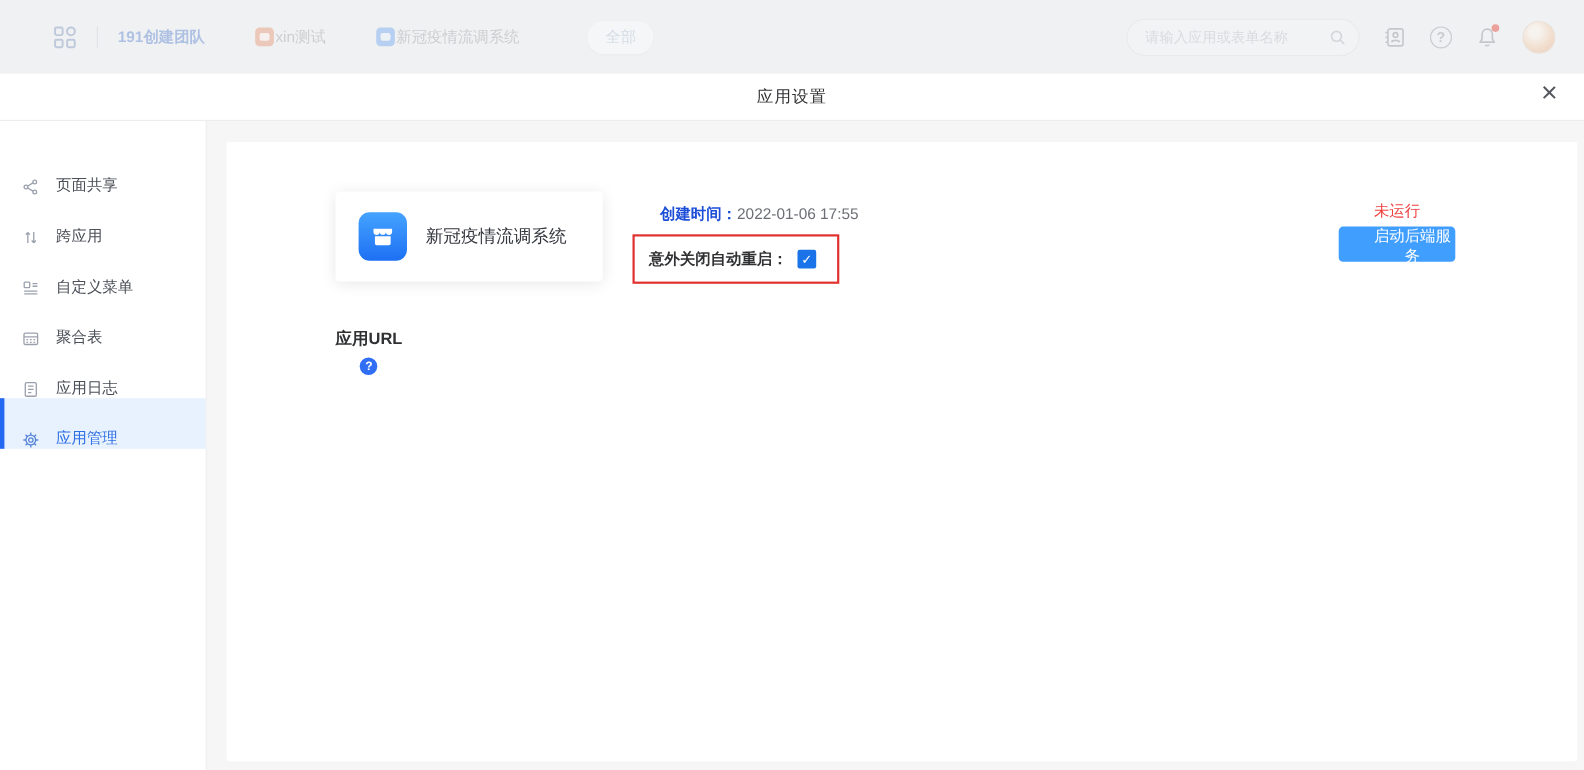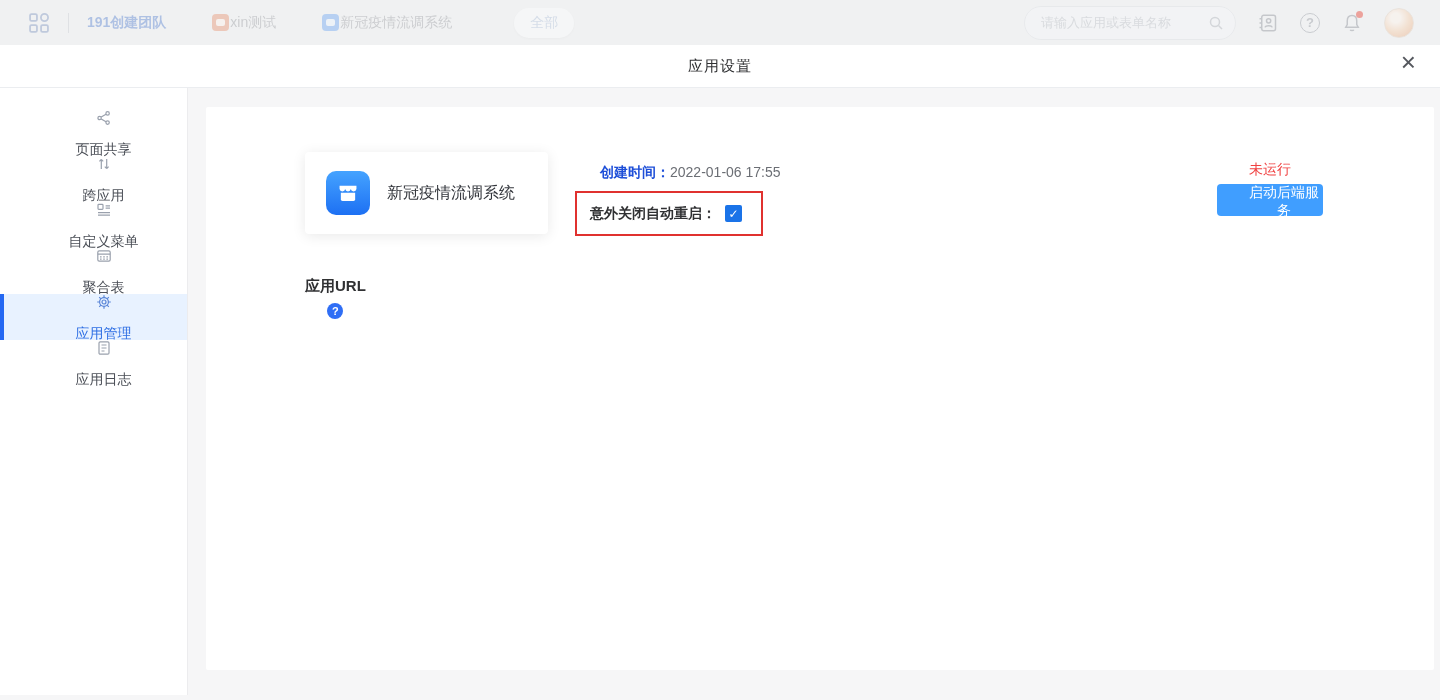--- a/index.html
+++ b/index.html
@@ -1,19 +1,19 @@
 <!DOCTYPE html>
 <html><head>
 <meta charset="utf-8">
 <style>
   * { margin:0; padding:0; box-sizing:border-box; }
   html,body { width:1440px; height:700px; font-family:"Liberation Sans","DejaVu Sans",sans-serif; background:#f6f6f7; overflow:hidden; }
 
   
-  .topbar { height:45px; background:#f0f1f2; position:relative; }
+  .topbar { height:67px; background:#f0f1f2; position:relative;padding-left:20px; }
   .topbar-inner { height:100%; display:flex; align-items:center; padding:0 26px 0 28px; opacity:.5; }
   .grid-icon { width:22px; height:22px; color:#8fa3c8; flex:0 0 auto; }
   .tb-divider { width:1px; height:20px; background:#cfd3d8; margin:0 18px; }
   .team-name { font-size:14px; color:#6f93d6; font-weight:700; }
   .tb-tab { display:flex; align-items:center; gap:1px; margin-left:46px; font-size:14px; color:#a9abaf; }
   .tb-tab-icon { width:17px; height:17px; border-radius:4px; display:inline-block; position:relative; }
   .tb-tab-icon::after { content:""; position:absolute; left:4px; top:5px; width:9px; height:7px; background:rgba(255,255,255,.85); border-radius:2px; }
   .all-pill { margin-left:62px; width:60px; height:30px; border-radius:15px; background:#fafbfc; box-shadow:0 1px 3px rgba(0,0,0,.05); color:#bccbe0; font-size:14px; display:flex; align-items:center; justify-content:center;text-align:right; }
   .tb-right { margin-left:auto; display:flex; align-items:center; gap:22px;justify-content:space-between; }
   .search-box { position:relative; width:212px; height:34px; }
@@ -27,21 +27,21 @@
   .avatar { width:30px; height:30px; border-radius:50%; background:radial-gradient(circle at 38% 32%, #fdf4ec 18%, #f5d3b4 52%, #e9a87f 100%); border:1px solid #e3d4c6; }
 
   
   .modal-header { height:43px; background:#fff; border-bottom:1px solid #ebedf0; position:relative; display:flex; align-items:center; justify-content:center; }
   .modal-title { font-size:15px; color:#303133; font-weight:500; letter-spacing:1px; }
   .close-btn { position:absolute; right:24px; top:4px; font-size:26px; line-height:1; color:#55585e; cursor:pointer; font-weight:300; }
 
   
   .body-wrap { display:flex; height:607px; }
   .sidebar { width:188px; background:#fff; border-right:1px solid #ececee; padding-top:22px; flex:0 0 auto; }
-  .side-item { position:relative; height:46px; display:flex; align-items:center; padding-left:20px; gap:15px; font-size:14px; color:#4a4e56; cursor:pointer;flex-direction:column; }
+  .side-item { position:relative; height:46px; display:flex; align-items:flex-end; padding-left:20px; gap:15px; font-size:14px; color:#4a4e56; cursor:pointer; }
   .side-item .s-icon { width:16px; height:16px; color:#9aa1ad; flex:0 0 auto; }
   .side-item.active { background:#e8f2ff; color:#2e6fe4; }
   .side-item.active .s-icon { color:#5a86d8; }
   .side-item.active::before { content:""; position:absolute; left:0; top:0; bottom:0; width:4px; background:#2468f2; }
 
   .content { flex:1; padding:19px 6px 25px 18px; background:#f6f6f7; }
   .panel { position:relative; width:100%; height:100%; background:#fff; border-radius:2px; }
 
   
   .app-card { position:absolute; left:99px; top:45px; width:243px; height:82px; background:#fff; border-radius:4px; box-shadow:0 2px 14px rgba(0,0,0,.09); display:flex; align-items:center; padding-left:21px; gap:17px; }
@@ -173,38 +173,38 @@
     </div>
     <div class="side-item">
       <span class="s-icon">
         <svg viewBox="0 0 16 16" width="16" height="16" fill="none" stroke="currentColor" stroke-width="1.2">
           <rect x="1.8" y="2.8" width="12.4" height="10.4" rx="1.4"></rect>
           <path d="M1.8 6.2 H14.2 M4 8.8 h1.6 M7.2 8.8 h1.6 M10.4 8.8 h1.6 M4 11.2 h1.6 M7.2 11.2 h1.6 M10.4 11.2 h1.6"></path>
         </svg>
       </span>
       <span>聚合表</span>
     </div>
+    <div class="side-item">
+      <span class="s-icon">
+        <svg viewBox="0 0 16 16" width="16" height="16" fill="none" stroke="currentColor" stroke-width="1.2">
+          <rect x="3" y="1.8" width="10" height="12.4" rx="1.2"></rect>
+          <path d="M5.5 5 h5 M5.5 8 h5 M5.5 11 h3"></path>
+        </svg>
+      </span>
+      <span>应用日志</span>
+    </div>
     <div class="side-item active">
       <span class="s-icon">
         <svg viewBox="0 0 16 16" width="16" height="16" fill="none" stroke="currentColor" stroke-width="1.2">
           <circle cx="8" cy="8" r="2"></circle>
             <circle cx="8" cy="8" r="4.4"></circle>
           <path d="M8 1.2 V3.6 M8 12.4 V14.8 M1.2 8 H3.6 M12.4 8 H14.8 M3.2 3.2 L4.9 4.9 M11.1 11.1 L12.8 12.8 M12.8 3.2 L11.1 4.9 M4.9 11.1 L3.2 12.8"></path>
         </svg>
       </span>
       <span>应用管理</span>
-    </div>
-    <div class="side-item">
-      <span class="s-icon">
-        <svg viewBox="0 0 16 16" width="16" height="16" fill="none" stroke="currentColor" stroke-width="1.2">
-          <rect x="3" y="1.8" width="10" height="12.4" rx="1.2"></rect>
-          <path d="M5.5 5 h5 M5.5 8 h5 M5.5 11 h3"></path>
-        </svg>
-      </span>
-      <span>应用日志</span>
     </div>
   </div>
 
   <div class="content">
     <div class="panel">
 
       <div class="app-card">
         <span class="app-icon">
           <svg viewBox="0 0 16 16" width="26" height="26" fill="currentColor">
             <path d="M2.8 3.6 h10.4 v2 a1.75 1.75 0 0 1 -3.47 0 a1.75 1.75 0 0 1 -3.46 0 a1.75 1.75 0 0 1 -3.47 0 Z"></path>

